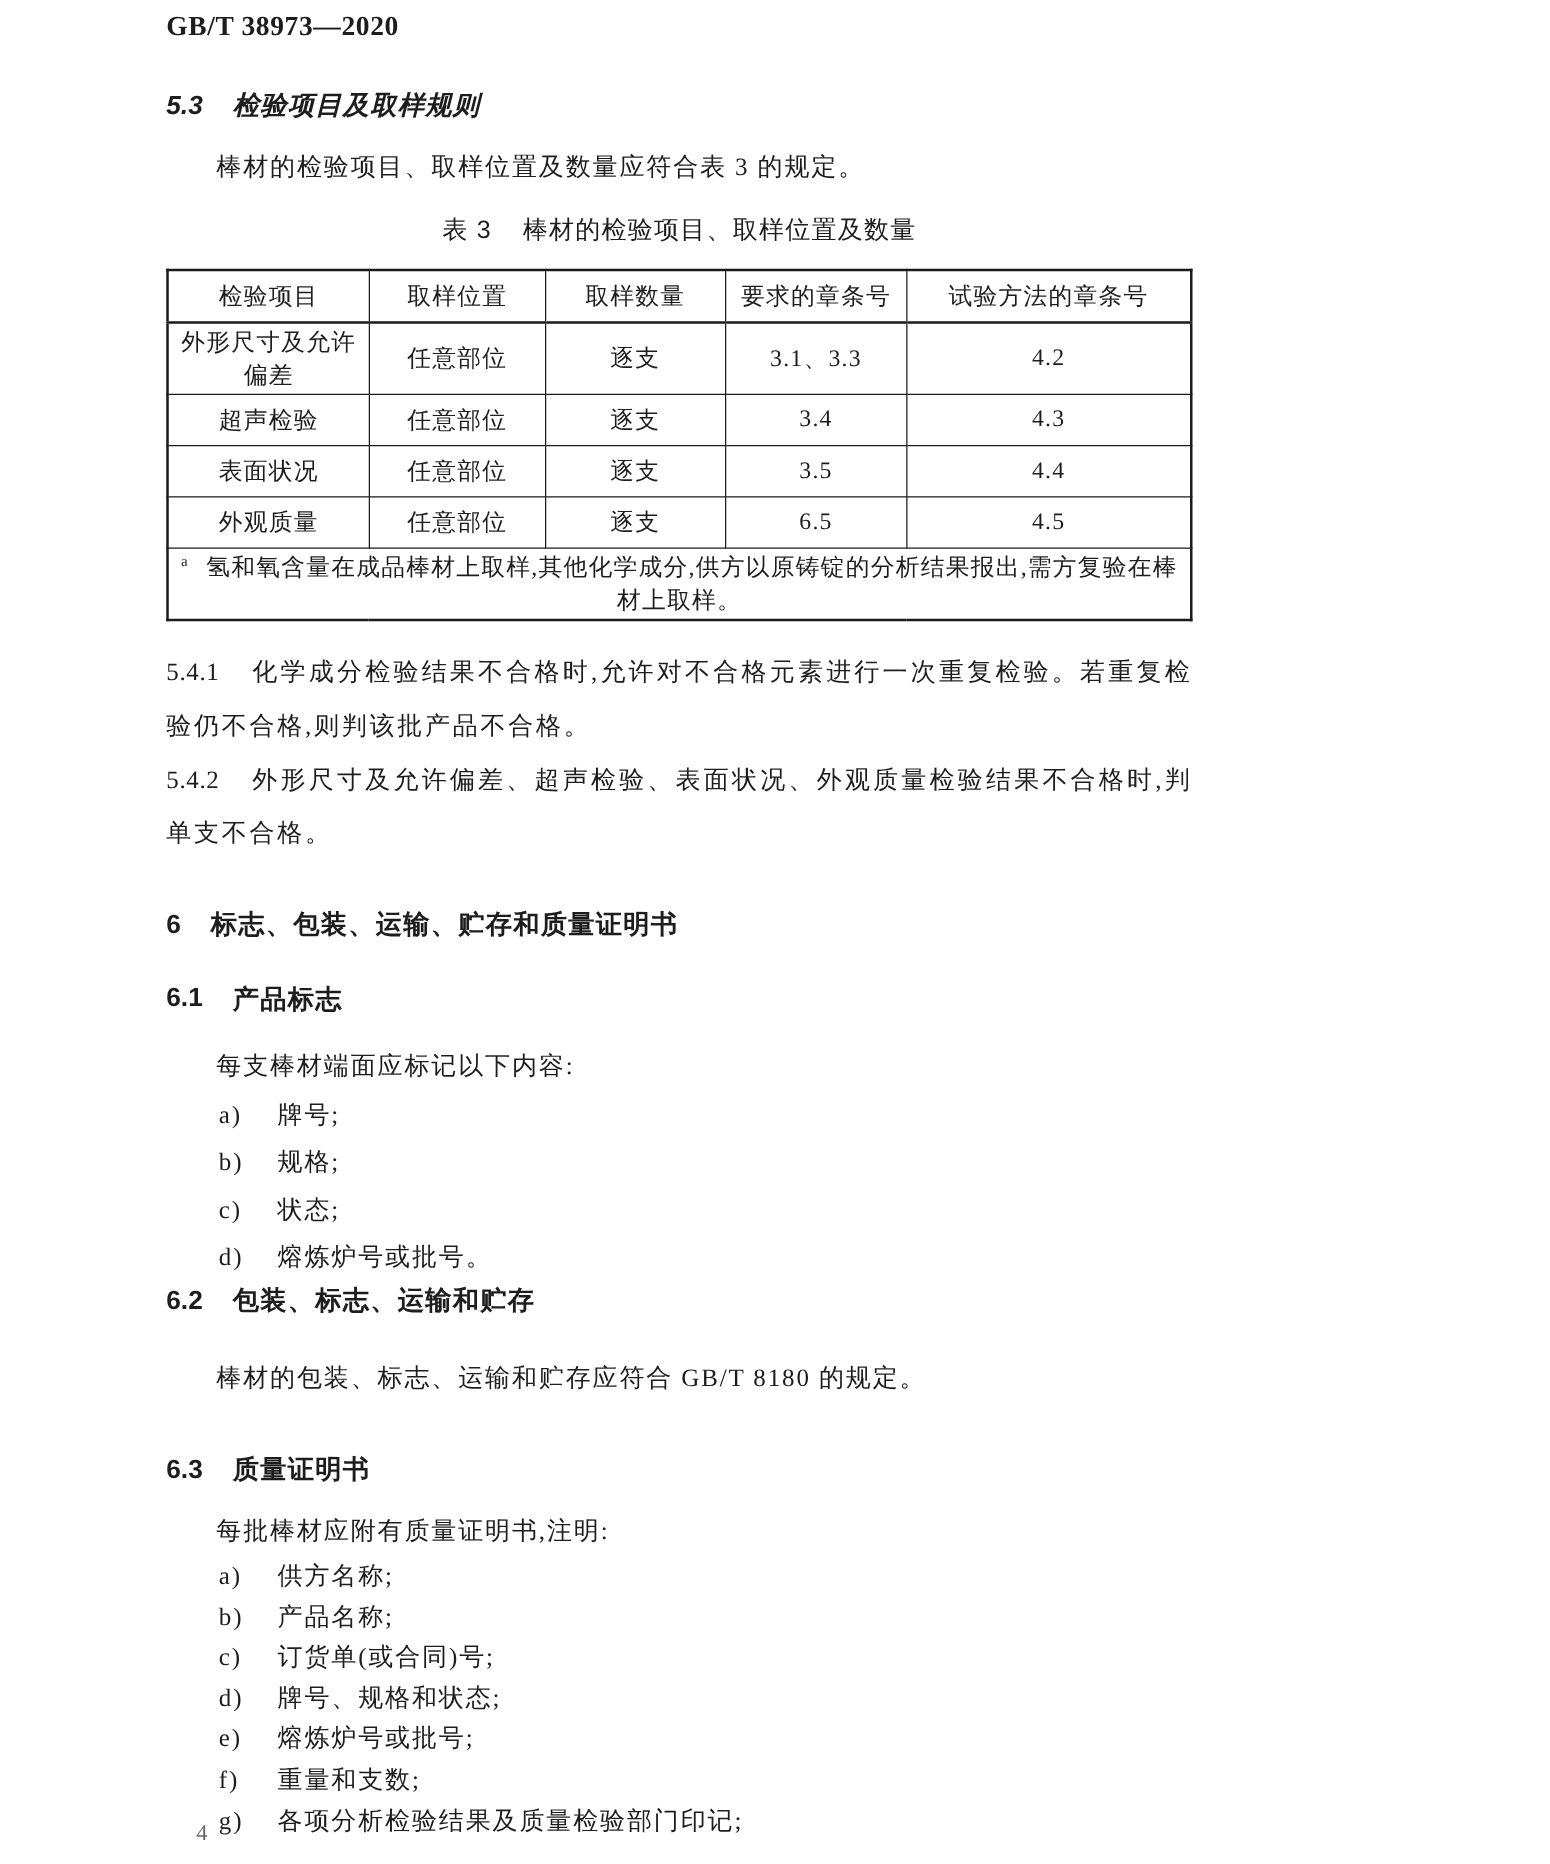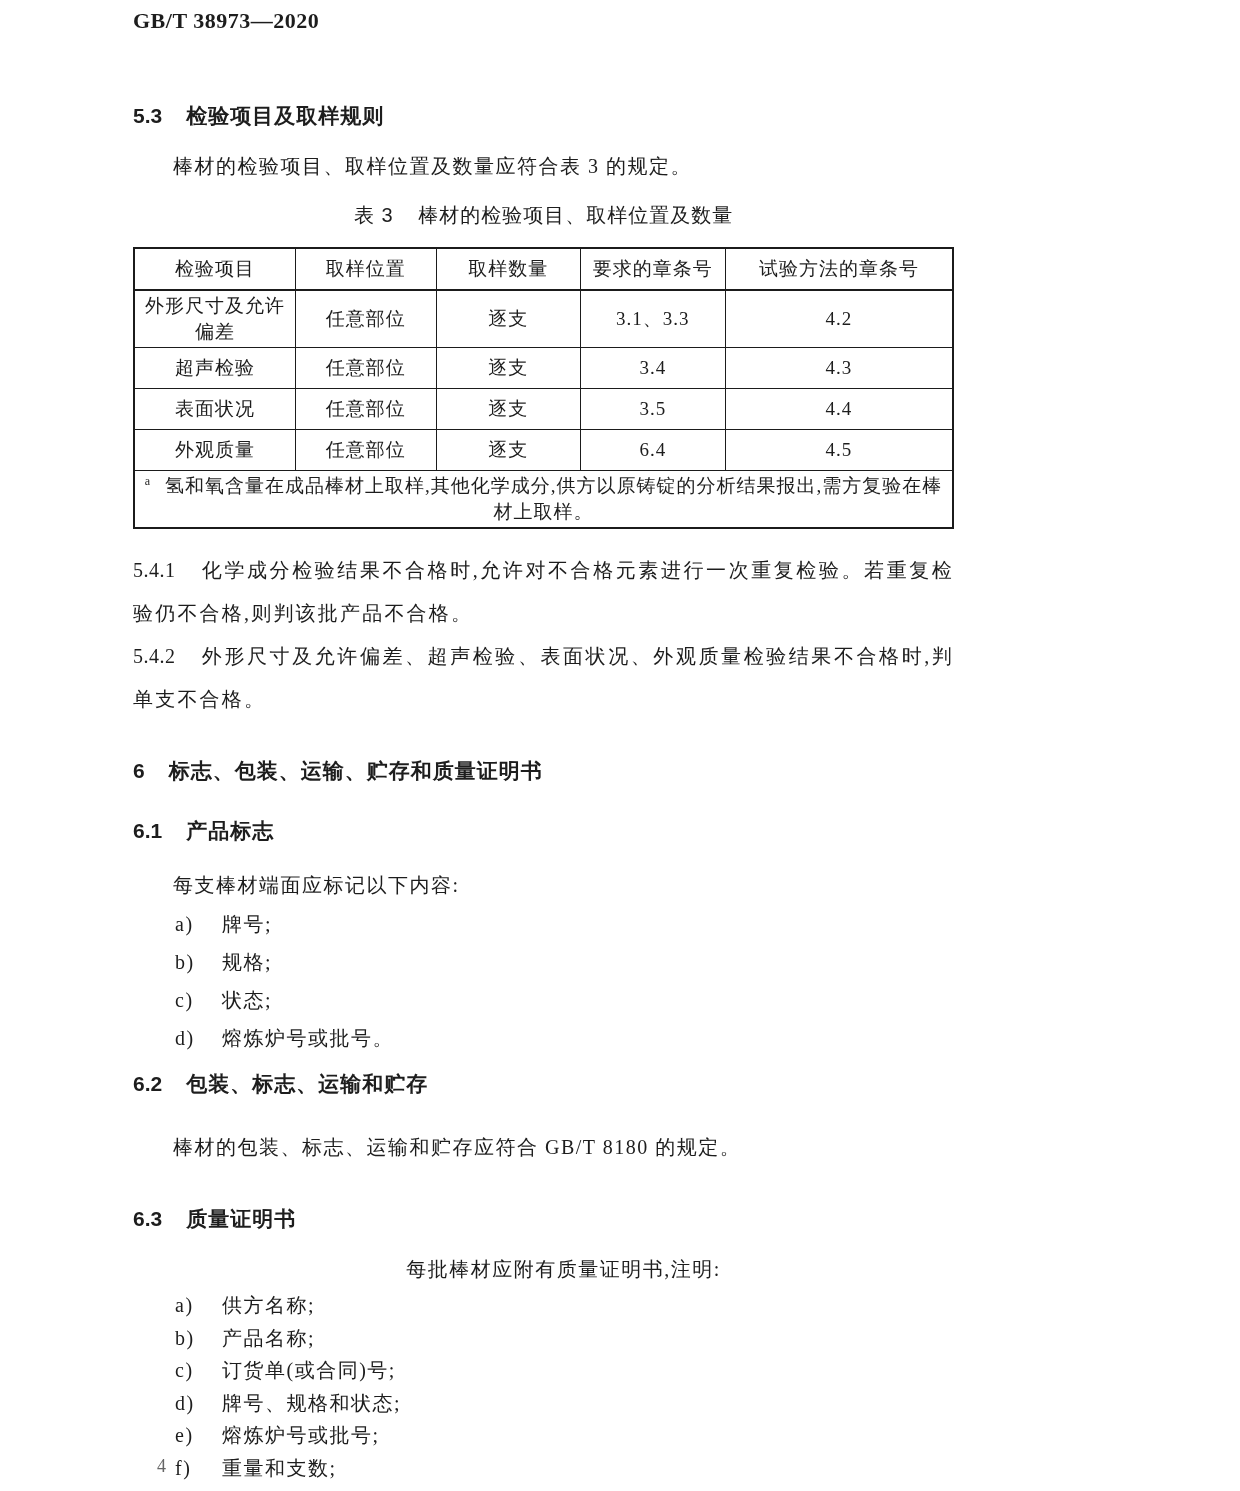--- a/index.html
+++ b/index.html
@@ -18,33 +18,33 @@
     font-weight:bold;font-size:22px;letter-spacing:.5px;
     font-family:"Liberation Serif","DejaVu Serif",serif;
   }
   
   .h-sec{
     font-family:"Liberation Sans","DejaVu Sans",sans-serif;
     font-weight:bold;font-size:21px;letter-spacing:1px;
     display:flex;align-items:baseline;
   }
   .h-sec .num{margin-right:24px;letter-spacing:0;}
-  .h53{margin-top:68px;}
+  .h53{margin-top:36px;font-style:italic;}
   .h54{margin-top:46px;}
   .h6{margin-top:36px;}
   .h61{margin-top:32px;align-items:center;}
-  .h62{margin-top:13px;}
+  .h62{margin-top:1px;}
   .h63{margin-top:44px;}
   
   .p-body{font-size:20px;letter-spacing:1.5px;line-height:28px;margin:0;}
   .indent{text-indent:2em;}
   .p53{margin-top:22px;}
   .p61{margin-top:26px;font-family:Liberation Serif, serif;}
   .p62{margin-top:35px;}
-  .p63{margin-top:22px;text-align:center;}
+  .p63{margin-top:22px;}
   .clause{margin-top:20px;line-height:43px;text-align:justify;letter-spacing:2.2px;font-size:20px;}
   .clause .pnum{
     font-family:Liberation Serif, serif;
     letter-spacing:.5px;margin-right:26px;
   }
   .clause2{margin-top:0;}
   
   .caption{
     margin-top:22px;text-align:center;
     font-family:"Liberation Sans","DejaVu Sans",sans-serif;
@@ -136,21 +136,21 @@
         <td>表面状况</td>
         <td>任意部位</td>
         <td>逐支</td>
         <td>3.5</td>
         <td>4.4</td>
       </tr>
       <tr>
         <td>外观质量</td>
         <td>任意部位</td>
         <td>逐支</td>
-        <td>6.4</td>
+        <td>6.5</td>
         <td>4.5</td>
       </tr>
       <tr>
         <td class="fnote" colspan="5">
           <sup>a</sup><span class="fn-text">氢和氧含量在成品棒材上取样,其他化学成分,供方以原铸锭的分析结果报出,需方复验在棒材上取样。</span>
         </td>
       </tr>
     </tbody>
   </table>
 

